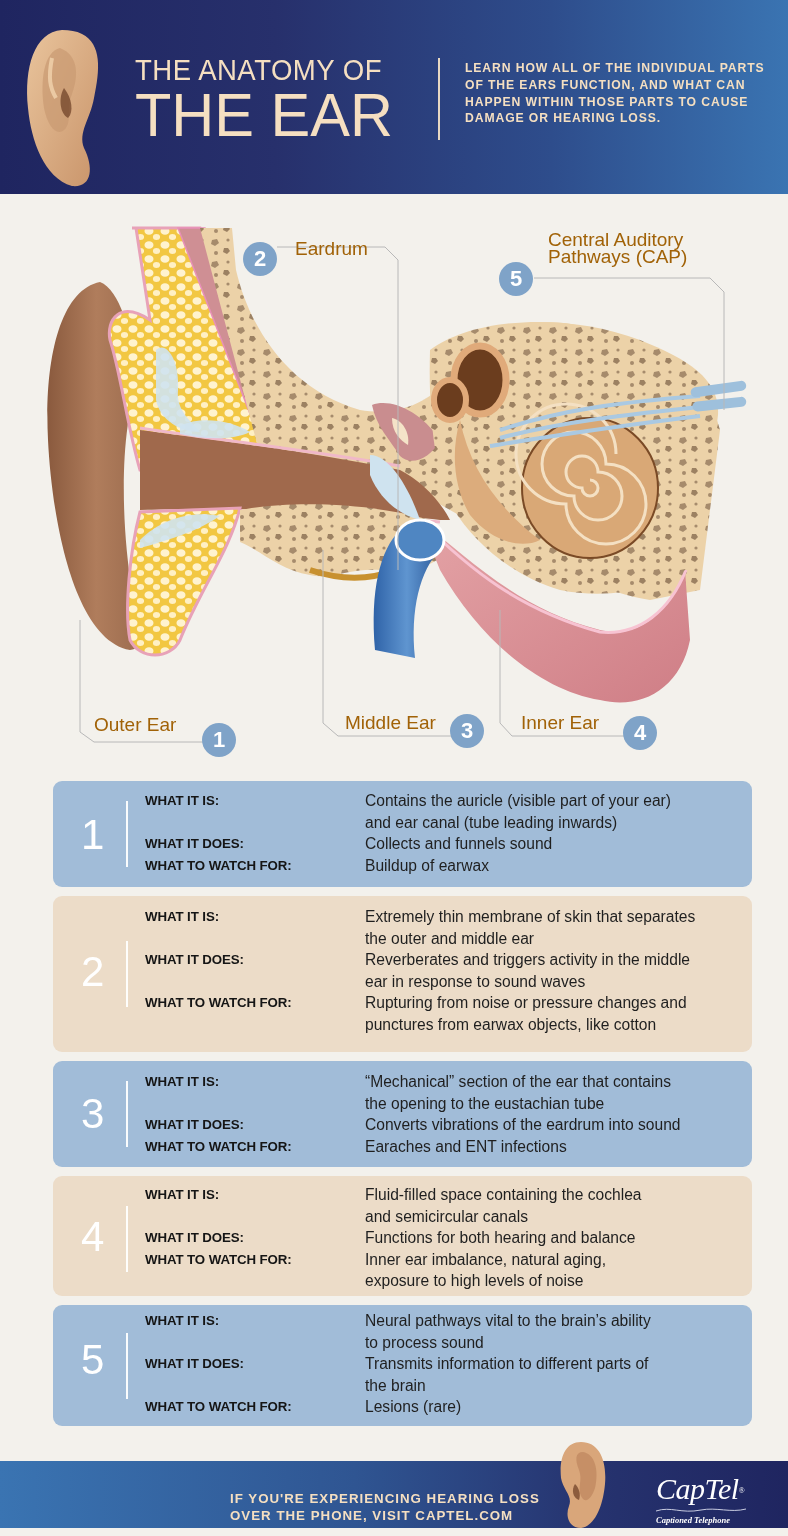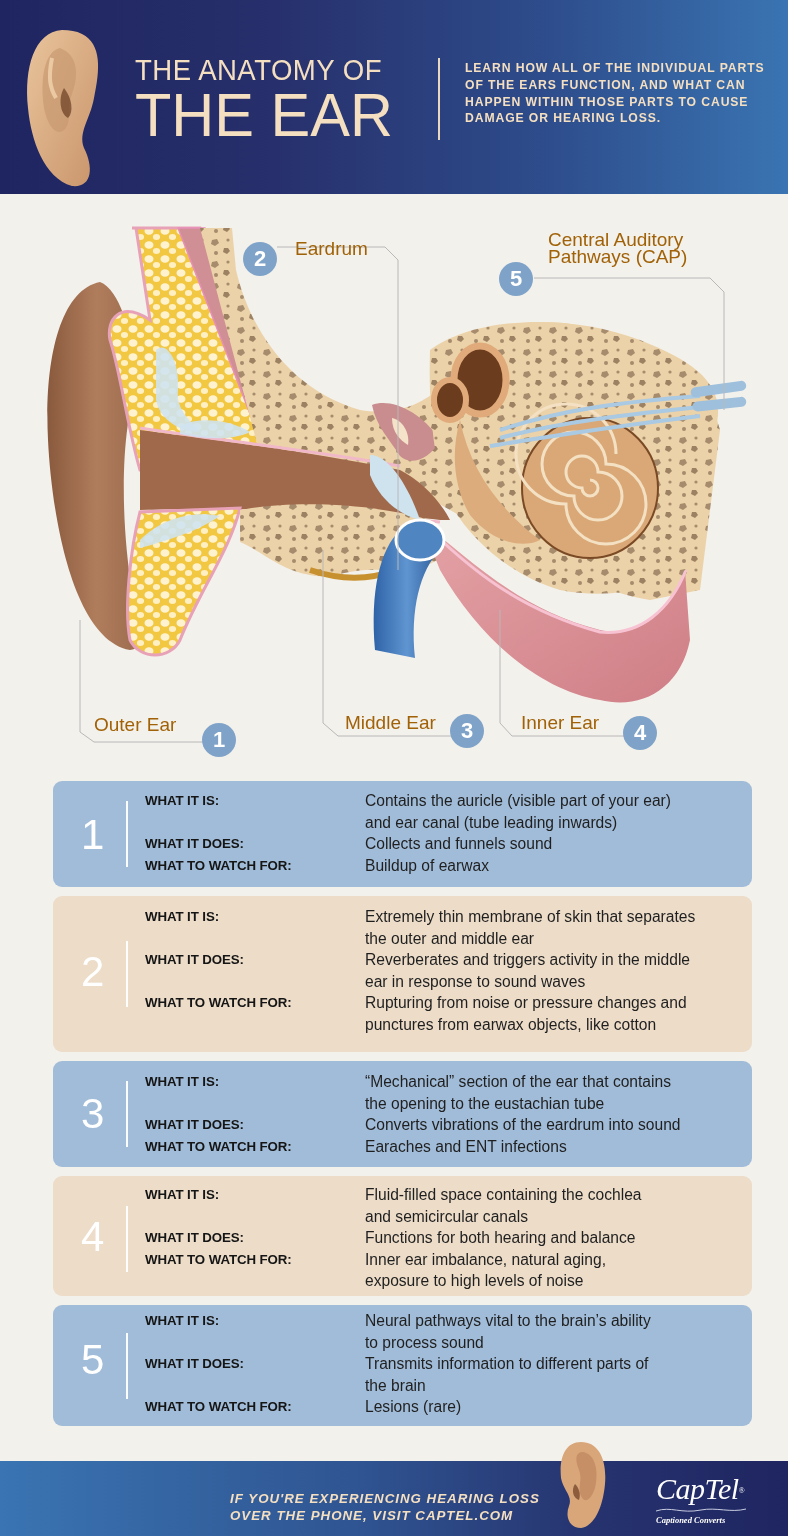--- a/index.html
+++ b/index.html
@@ -28,22 +28,22 @@
   .card.blue { background: #a1bcd8; }
   .card.tan { background: #ecdcc8; }
   .card .num { position: absolute; left: 28px; color: #fff; font-size: 42px; line-height: 42px; font-weight: normal; }
   .card .vbar { position: absolute; left: 125px; width: 2px; background: #fff; opacity: 0.95; }
   .card .rows { position: absolute; left: 92px; right: 10px; }
   .row { display: flex; font-size: 15.6px; line-height: 21.5px; color: #1f1f1f; gap: 32px; }
   .row .k { width: 188px; flex-shrink: 0; font-weight: bold; font-size: 13.3px; letter-spacing: -0.1px; color:#151515; }
   .row .v { flex: 1; white-space: pre-line; }
 
   
-  .footer { position: absolute; left: 0; top: 1461px; width: 788px; height: 75px;
-    background: linear-gradient(90deg, #3a74b2 0%, #2f5592 45%, #26336f 75%, #1f2560 100%); font-style: italic; }
+  .footer { position: absolute; left: 0; top: 1461px; width: 788px; height: 67px;
+    background: linear-gradient(90deg, #3a74b2 0%, #2f5592 45%, #26336f 75%, #1f2560 100%); }
   .footer-text { position: absolute; left: 230px; top: 30px; color: #f5dfc1; font-weight: bold; font-size: 13.3px;
     line-height: 16.5px; letter-spacing: 1px; text-transform: uppercase; }
   .footer-ear { position: absolute; left: 555px; top: 1440px; width: 52px; height: 90px; }
   .brand { position: absolute; left: 620px; top: 1474px; color: #fff; margin-left: 36px; }
   .brand .name { font-family: "Liberation Serif", serif; font-style: italic; font-size: 30px; line-height: 30px; letter-spacing: -0.5px; }
   .brand .reg { font-size: 8px; vertical-align: top; position: relative; top: 2px; }
   .brand .tag { font-family: "Liberation Serif", serif; font-style: italic; font-weight: bold; font-size: 8.5px; line-height: 10px; margin-top: 6px; }
 </style>
 </head>
 <body>
@@ -289,14 +289,14 @@
   <path d="M26 2 C44 2 52 20 50 44 C48 66 40 86 26 88 C14 88 10 76 14 66 C18 56 8 50 6 38 C4 18 10 2 26 2 Z" fill="#d9a67a"></path>
   <path d="M28 12 C40 14 44 30 40 48 C36 60 30 64 26 56 C22 48 28 40 24 30 C20 20 20 12 28 12 Z" fill="#c08a62" opacity="0.8"></path>
   <path d="M20 44 C16 50 18 58 24 60 C26 54 24 48 20 44 Z" fill="#6b3d24" opacity="0.7"></path>
 </svg>
 
 <div class="brand">
   <div class="name"><span>CapTel</span><span class="reg">®</span></div>
   <svg width="90" height="8" viewBox="0 0 90 8" style="display:block;margin-top:2px;">
     <path d="M0 5 C15 0 25 8 45 4 C60 1 75 7 90 3" stroke="#c8cce0" stroke-width="1" fill="none"></path>
   </svg>
-  <div class="tag" style="margin-top:1px;">Captioned Converts</div>
+  <div class="tag" style="margin-top:1px;">Captioned Telephone</div>
 </div>
 
 </body></html>

